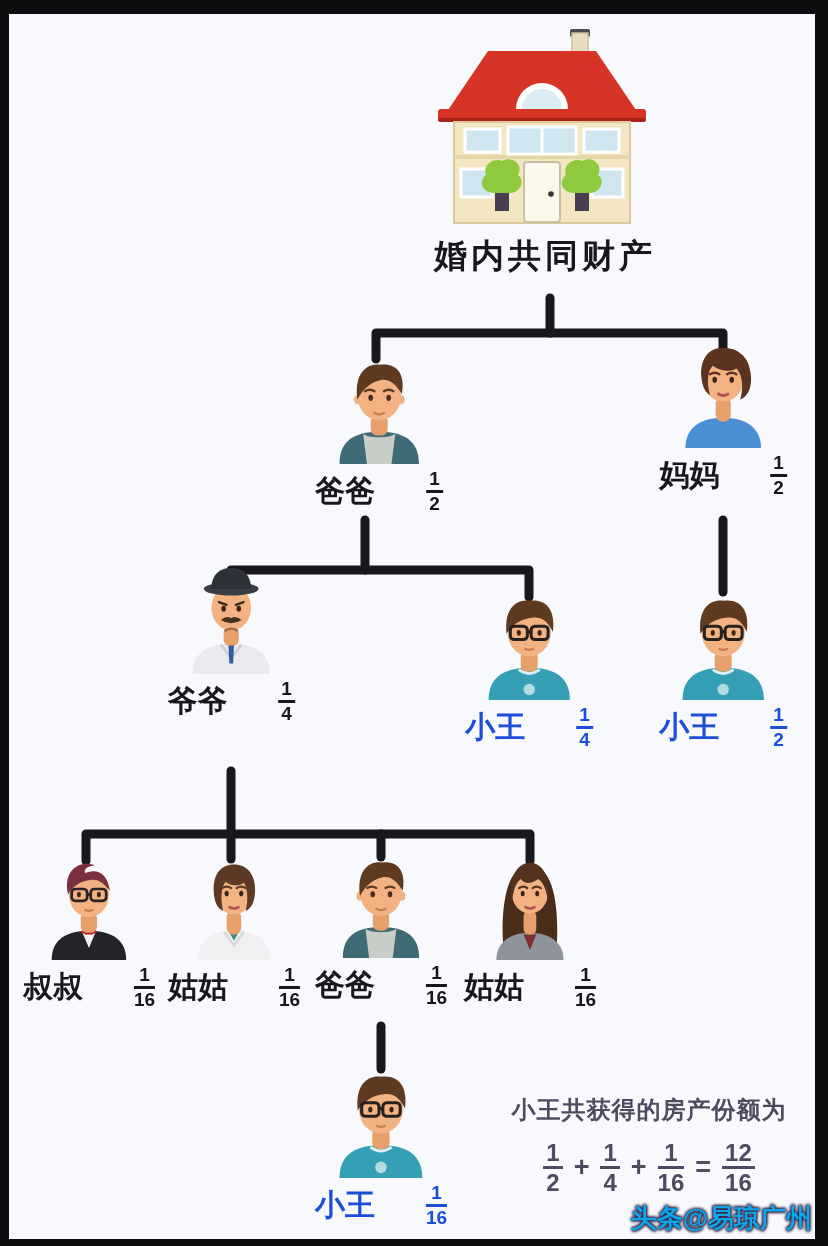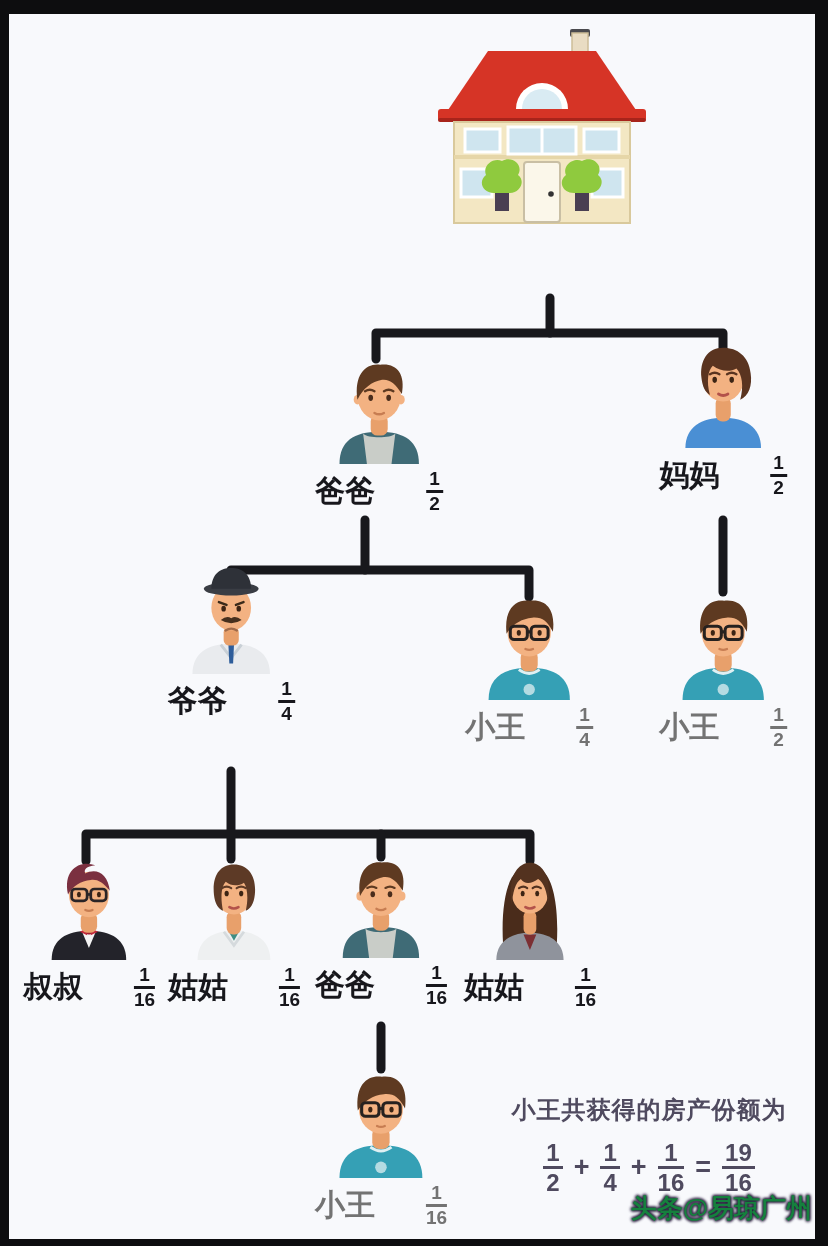--- a/index.html
+++ b/index.html
@@ -23,21 +23,21 @@
   .node{
     position:absolute;z-index:2;display:flex;flex-direction:column;
     align-items:center;transform:translateX(-50%);
   }
   .node .avatar{display:block;margin-bottom:5px;}
   .label{
     display:flex;align-items:center;white-space:nowrap;
     font-weight:bold;color:#17171c;font-size:30px;line-height:1;gap:44px;
   }
   .label .frac{margin-left:7px;}
-  .label.red{color:#737373;}
+  .label.red{color:#1d4ed8;}
   .frac{
     display:inline-flex;flex-direction:column;align-items:center;
     font-size:19px;font-weight:bold;line-height:1.05;
   }
   .frac .fnum{
     align-self:stretch;text-align:center;padding:0 3px 1px 3px;
     border-bottom:3px solid currentColor;
   }
   .frac .fden{padding-top:1px;}
   .summary{
@@ -46,22 +46,22 @@
   }
   .sum-caption{font-size:24px;font-weight:bold;letter-spacing:1px;white-space:nowrap;}
   .sum-eq{
     margin-top:14px;display:flex;justify-content:center;align-items:center;
     gap:11px;font-weight:bold;
   }
   .sum-eq .frac{font-size:24px;}
   .sum-eq .frac .fnum{border-bottom-width:3px;}
   .op{font-size:27px;font-weight:bold;}
   .watermark{
-    position:absolute;right:16px;bottom:20px;z-index:6;
-    font-size:26px;font-weight:bold;color:#15803d;white-space:nowrap;
+    position:absolute;right:16px;bottom:10px;z-index:6;
+    font-size:26px;font-weight:bold;color:#0ea5e9;white-space:nowrap;
     text-shadow:0 1px 3px rgba(42,28,62,.95),0 -1px 3px rgba(42,28,62,.85),
                 1px 0 3px rgba(42,28,62,.85),-1px 0 3px rgba(42,28,62,.85);
   }
 </style>
 </head>
 <body>
 
 <svg width="0" height="0" style="position:absolute">
   <defs>
     <symbol id="av-father" viewBox="0 0 110 112">
@@ -197,20 +197,21 @@
       <rect x="29" y="140" width="31" height="28" fill="#cfe5ef" stroke="#ffffff" stroke-width="3"></rect>
       <rect x="160" y="140" width="31" height="28" fill="#cfe5ef" stroke="#ffffff" stroke-width="3"></rect>
       <rect x="92" y="133" width="36" height="60" rx="3" fill="#fbf7ea" stroke="#c9bfa4" stroke-width="2"></rect>
       <circle cx="119" cy="165" r="2.8" fill="#333333"></circle>
       <path d="M62 164 C50 164 46 152 54 146 C50 136 62 128 70 132 C80 126 92 136 86 146 C94 152 88 164 78 164 Z" fill="#8fca3e"></path>
       <rect x="63" y="164" width="14" height="18" fill="#4a3f52"></rect>
       <path d="M142 164 C130 164 126 152 134 146 C130 136 142 128 150 132 C160 126 172 136 166 146 C174 152 168 164 158 164 Z" fill="#8fca3e"></path>
       <rect x="143" y="164" width="14" height="18" fill="#4a3f52"></rect>
     </svg>
 
+    <div class="page-title">婚内共同财产</div>
 
     <div class="node" style="left:370px;top:344px">
       <svg class="avatar" width="104" height="106" viewBox="0 0 110 112">
           <use href="#av-father"></use>
         </svg>
       <div class="label">
         <span>爸爸</span>
         <span class="frac">
             <span class="fnum">1</span>
             <span class="fden">2</span>
@@ -341,21 +342,21 @@
             <span class="fnum">1</span>
             <span class="fden">4</span>
           </span>
         <span class="op">+</span>
         <span class="frac">
             <span class="fnum">1</span>
             <span class="fden">16</span>
           </span>
         <span class="op">=</span>
         <span class="frac">
-            <span class="fnum">19</span>
+            <span class="fnum">12</span>
             <span class="fden">16</span>
           </span>
       </div>
     </div>
 
   </div>
 </div>
 
 <div class="watermark">头条@易琼广州</div>
 

